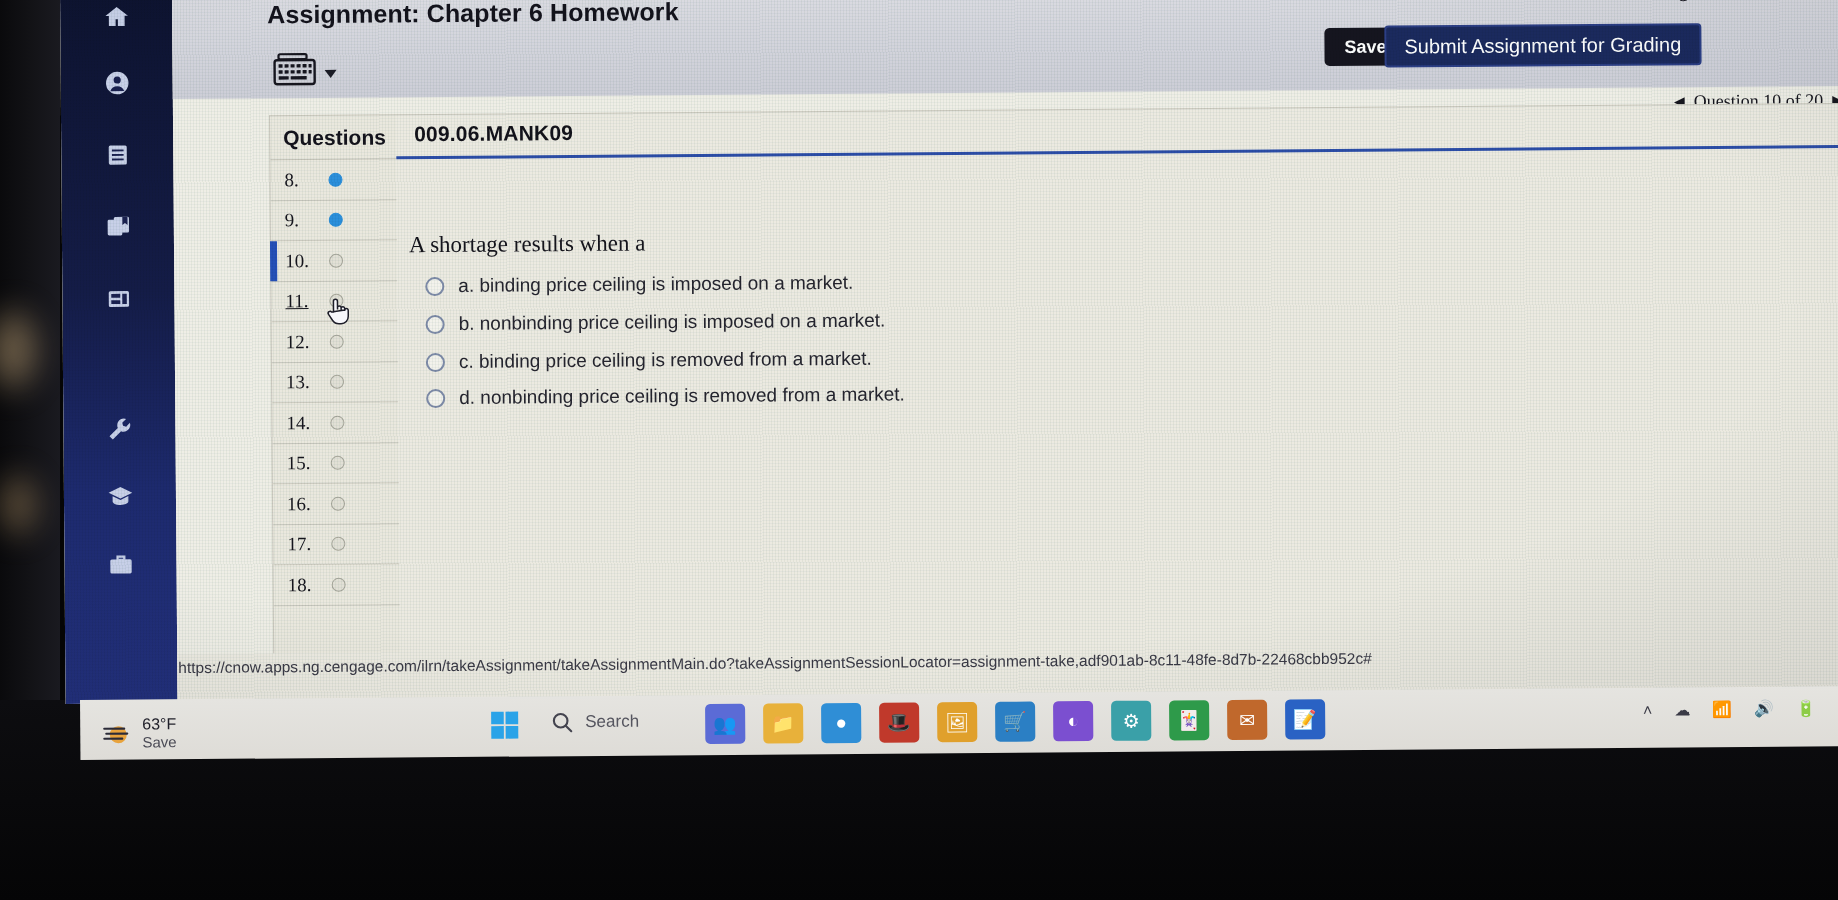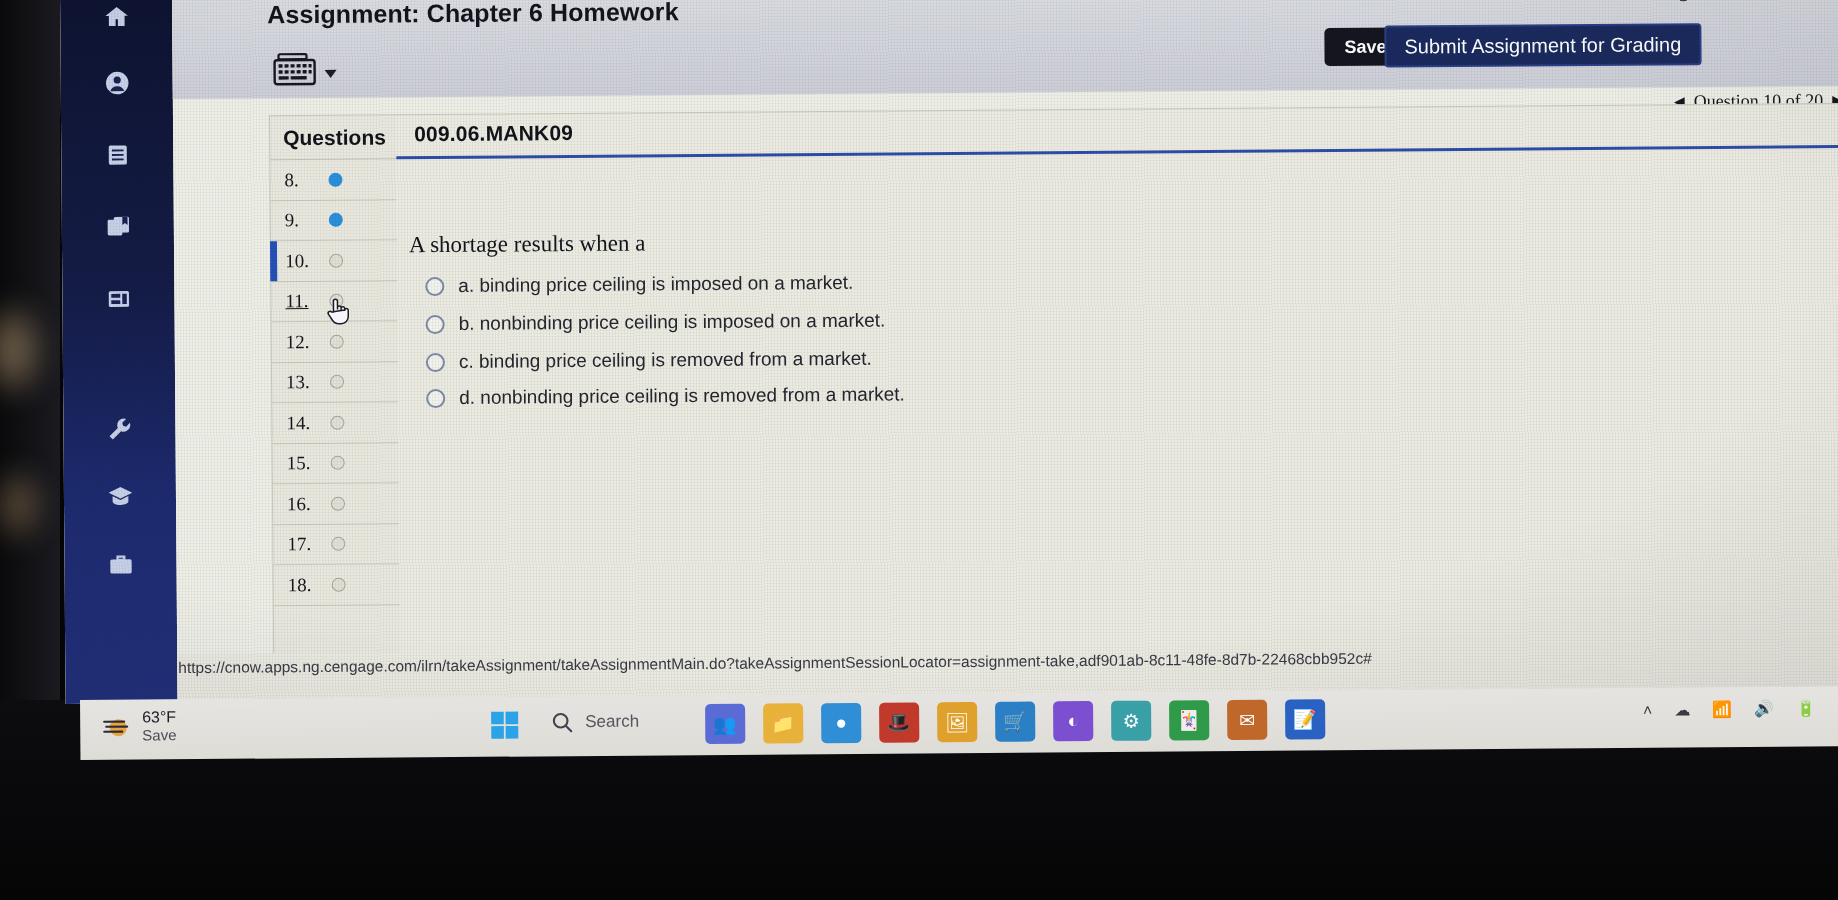--- a/index.html
+++ b/index.html
@@ -207,21 +207,21 @@
     font-family: "Liberation Sans", sans-serif;
   }
 
   
   #taskbar {
     position: absolute; left: 80px; top: 700px; width: 1760px; height: 60px;
     background: linear-gradient(180deg,#e5e4e0 0%, #dedcd7 100%);
     transform: rotate(-0.45deg); transform-origin: left top;
   }
   #weather {
-    position: absolute; left: 22px; top: 9px;
+    position: absolute; left: 22px; top: 16px;
     display: flex; align-items: center; gap: 10px;
   }
   #weather-text { line-height: 1.15; }
   #weather-temp { font-size: 16px; color: #20202a; }
   #weather-cond { font-size: 15px; color: #4a4a55; }
   #start-btn { position: absolute; left: 410px; top: 14px; cursor: pointer; }
   #search-btn {
     position: absolute; left: 470px; top: 14px;
     display: flex; align-items: center; gap: 11px; cursor: pointer;
   }

